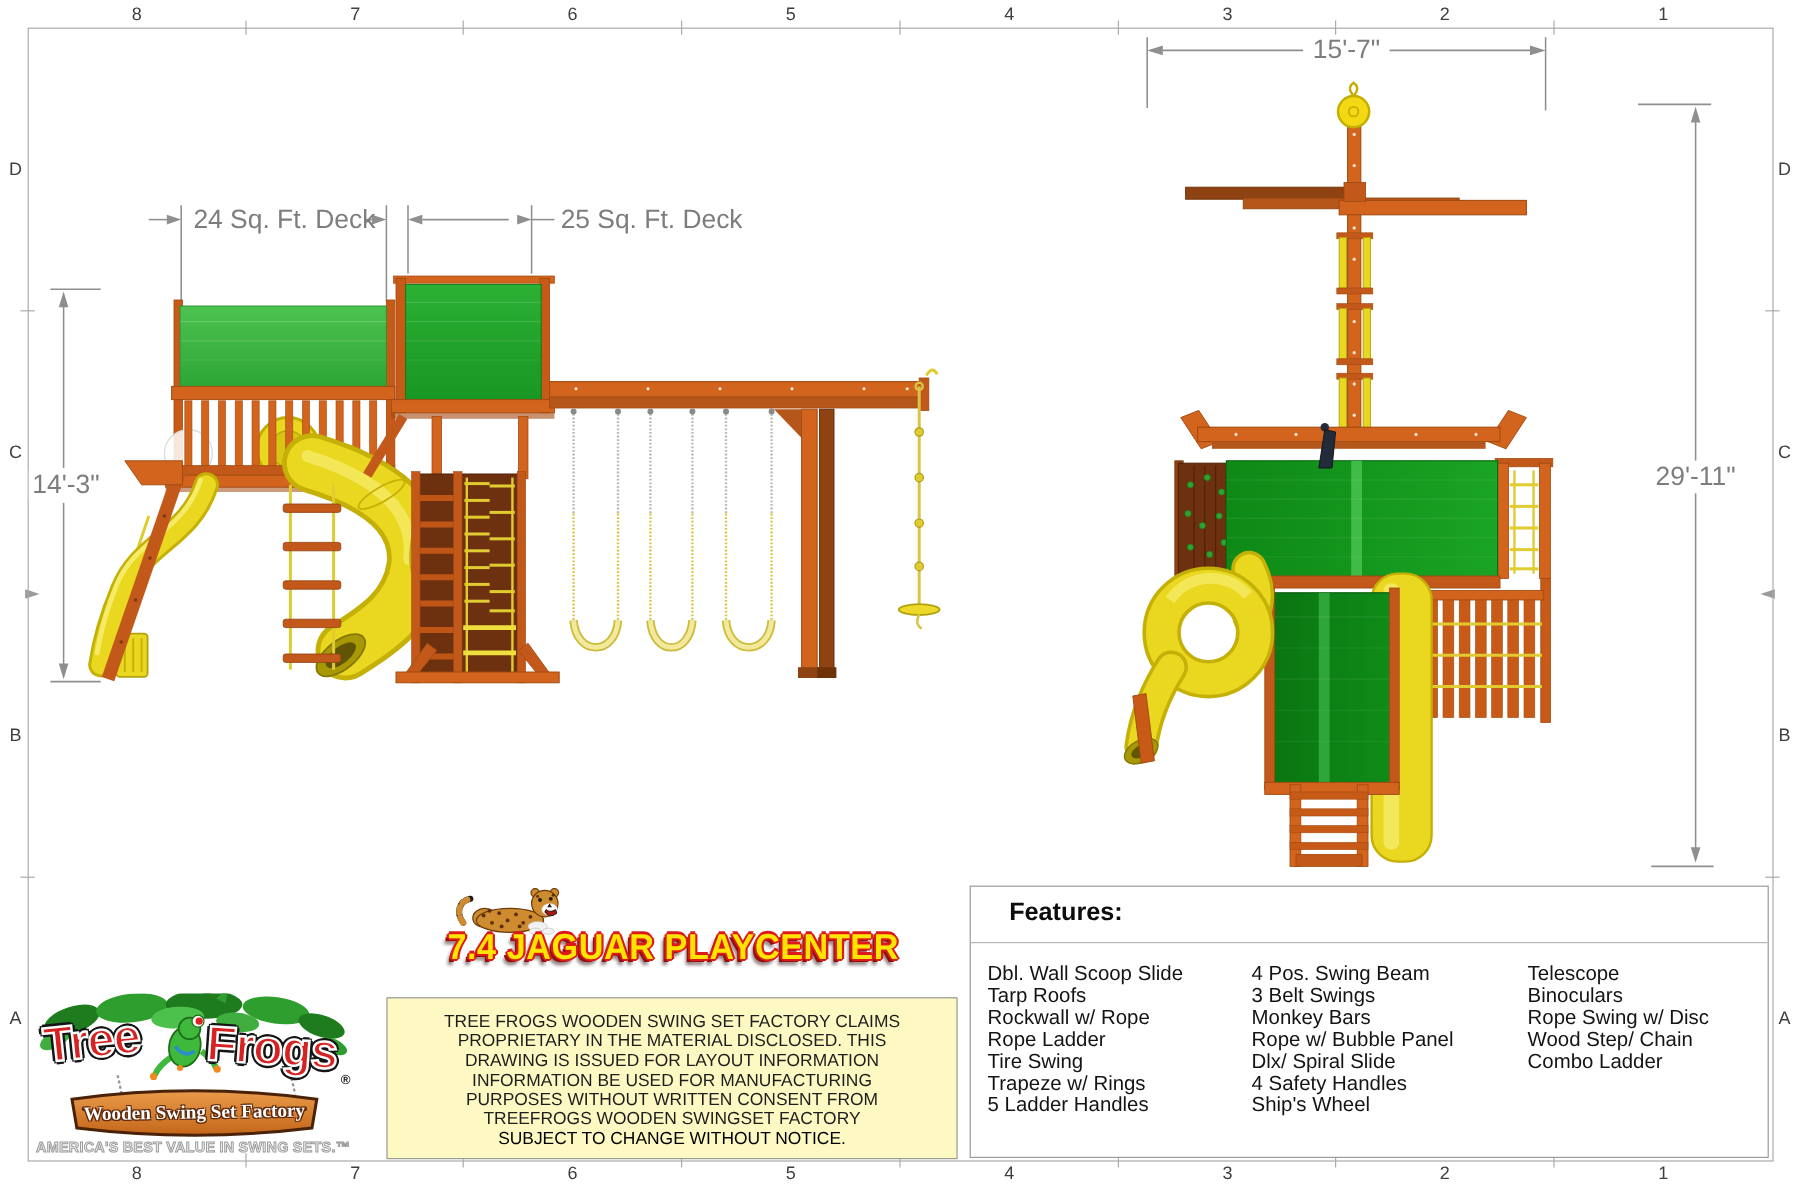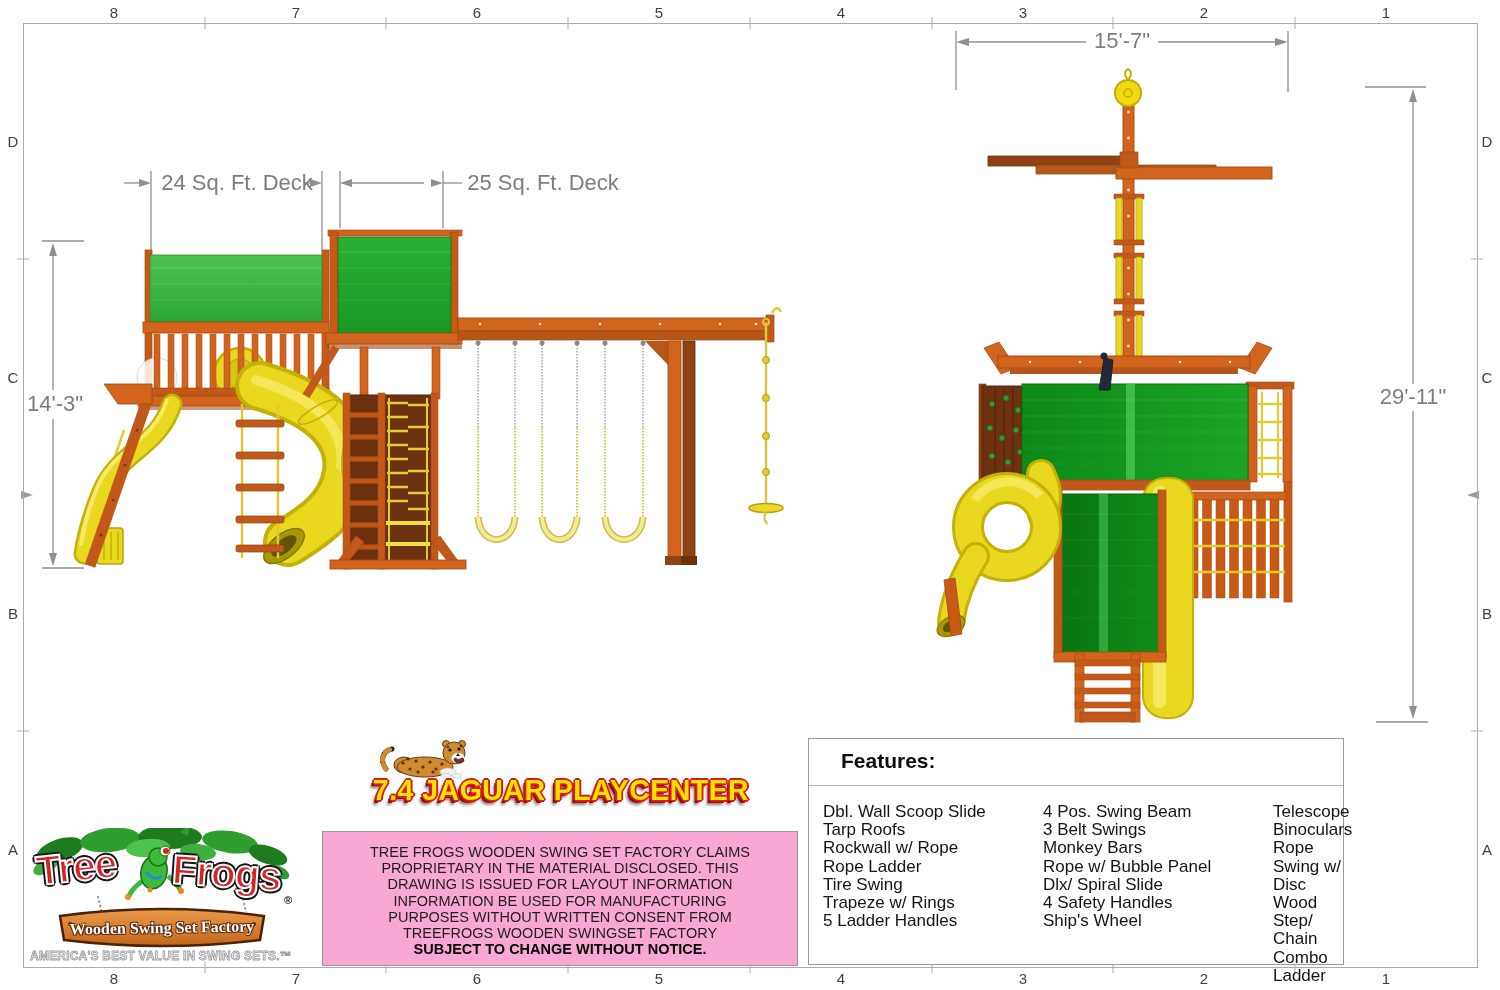--- a/index.html
+++ b/index.html
@@ -14,25 +14,25 @@
   #border-frame{position:absolute;left:23px;top:23px;width:1453px;height:943px;
                 border:1px solid #ababab;}
   
   #play-title{left:561px;top:790px;font-size:30px;font-weight:bold;color:#ffe400;
     transform:translate(-50%,-50%) scaleX(.95);letter-spacing:.5px;
     text-shadow:-2px 0 0 #dd1a1a,2px 0 0 #dd1a1a,0 -2px 0 #dd1a1a,0 2px 0 #dd1a1a,
       -1px -1px 0 #dd1a1a,1px -1px 0 #dd1a1a,-1px 1px 0 #dd1a1a,1px 1px 0 #dd1a1a,
       -3px 3px 0 #8f1010,-4px 5px 3px rgba(40,10,10,.55);}
   #config-label{left:556px;top:849px;font-size:21px;font-weight:bold;color:#101010;}
   #disclaimer-box{left:322px;top:831px;width:476px;height:135px;border:1px solid #9a9a9a;
-    background:#f9a8d4;box-sizing:border-box;padding-top:12px;text-align:center;}
+    background:#fef9c3;box-sizing:border-box;padding-top:12px;text-align:center;}
   .disc-line{font-size:14.5px;line-height:16.2px;color:#1e1e1e;white-space:pre-wrap;}
-  .disc-bold{font-weight:bold;color:#000;}
+  .disc-bold{font-weight:normal;color:#000;}
   
-  #features-box{left:808px;top:738px;width:536px;height:227px;border:1px solid #9a9a9a;
+  #features-box{left:808px;top:738px;width:666px;height:227px;border:1px solid #9a9a9a;
     background:#fff;box-sizing:border-box;}
   #features-heading{position:absolute;left:32px;top:10px;font-size:21px;font-weight:bold;color:#0d0d0d;}
   #features-divider{position:absolute;left:0;top:46px;width:100%;height:1px;background:#b5b5b5;}
   .feat-col{position:absolute;top:64px;font-size:17px;line-height:18.2px;color:#141414;}
   #feat-col1{left:14px;} #feat-col2{left:234px;} #feat-col3{left:464px;}
   
   #logo{left:28px;top:828px;width:268px;height:138px;}
   .logo-word{position:absolute;font-size:41px;font-weight:bold;color:#d62222;
     -webkit-text-stroke:2px #fff;letter-spacing:-1px;
     text-shadow:-3px 0 0 #151515,3px 0 0 #151515,0 -3px 0 #151515,0 3px 0 #151515,

